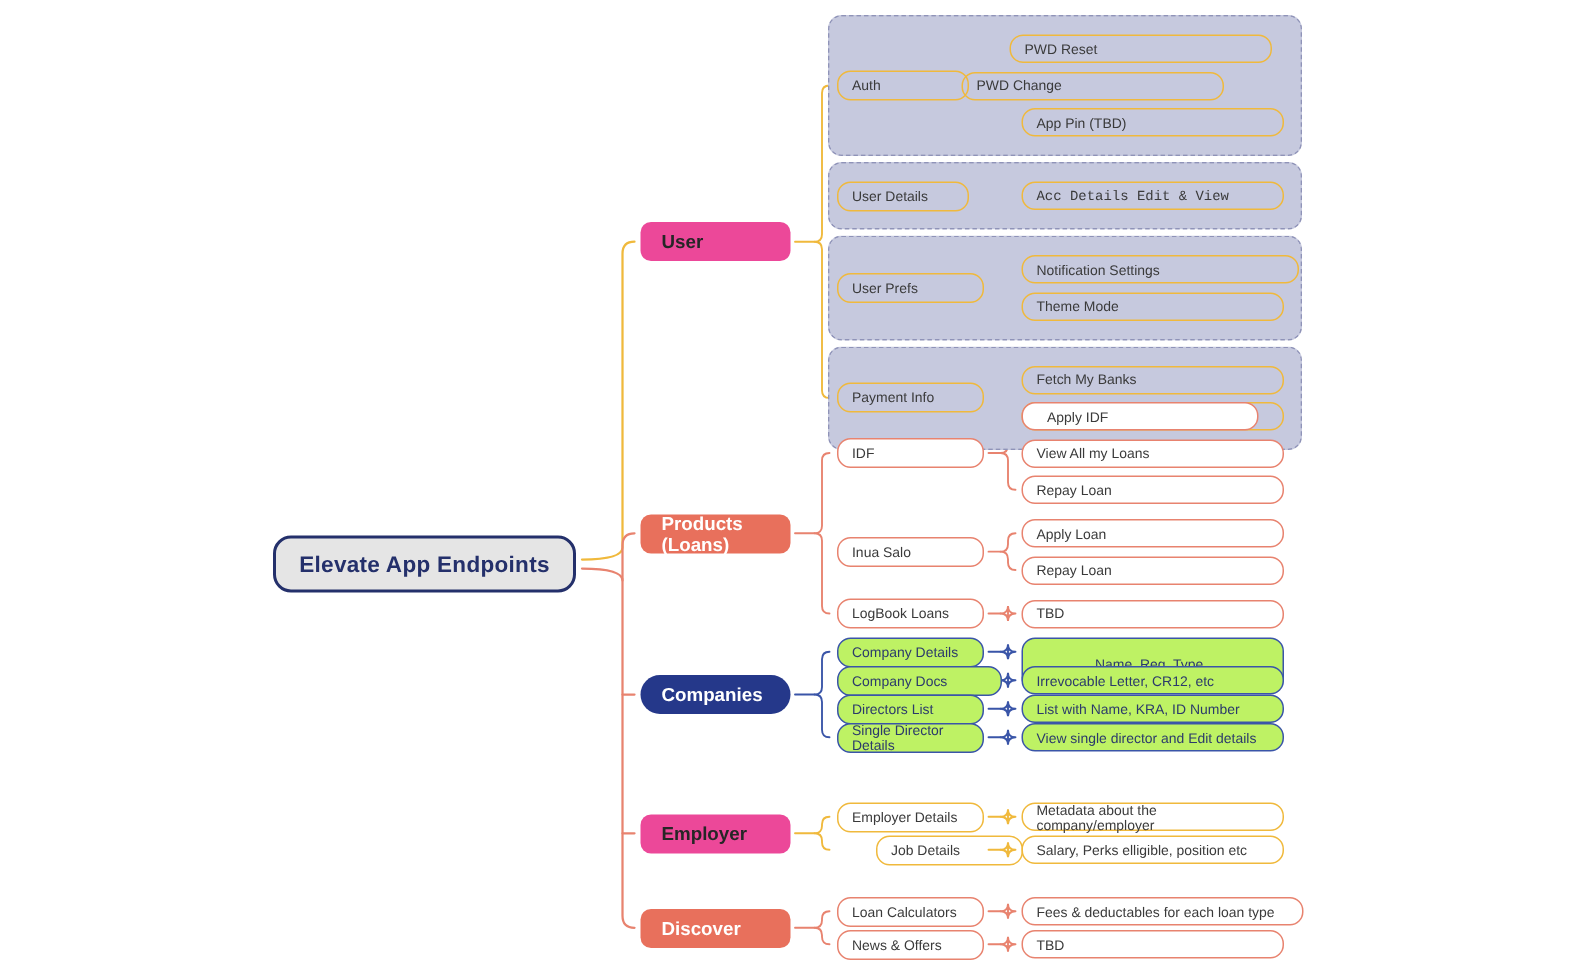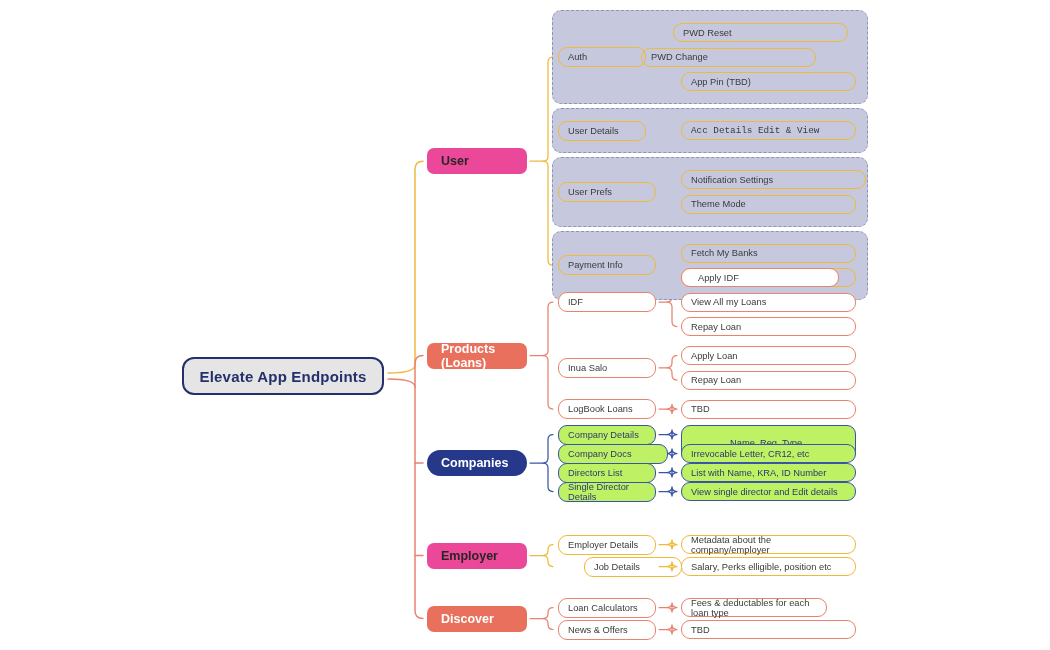--- a/index.html
+++ b/index.html
@@ -120,20 +120,20 @@
       <div class="node box navy" style="left: 681px; top: 463px; width: 175px; height: 19px;">List with Name, KRA, ID Number</div>
       <div class="node box navy" style="left: 558px; top: 462.5px; width: 98px; height: 20px;">Directors List</div>
       <div class="node box navy" style="left: 681px; top: 482px; width: 175px; height: 19px;">View single director and Edit details</div>
       <div class="node box navy" style="left: 558px; top: 481.5px; width: 98px; height: 20px;">Single Director Details</div>
       <div class="node branch navy" style="left: 427px; top: 450px; width: 100px; height: 26px;">Companies</div>
       <div class="node box amber" style="left: 681px; top: 535px; width: 175px; height: 19px;">Metadata about the company/employer</div>
       <div class="node box amber" style="left: 558px; top: 534.5px; width: 98px; height: 20px;">Employer Details</div>
       <div class="node box amber" style="left: 681px; top: 557px; width: 175px; height: 19px;">Salary, Perks elligible, position etc</div>
       <div class="node box amber" style="left: 572px; top: 556.5px; width: 98px; height: 20px; margin-left: 12px;">Job Details</div>
       <div class="node branch amber" style="left: 427px; top: 542.5px; width: 100px; height: 26px;">Employer</div>
-      <div class="node box coral" style="left: 681px; top: 598px; width: 146px; height: 19px;">Fees &amp; deductables for each loan type</div>
+      <div class="node box coral" style="left: 681px; top: 598px; width: 188px; height: 19px;">Fees &amp; deductables for each loan type</div>
       <div class="node box coral" style="left: 558px; top: 597.5px; width: 98px; height: 20px;">Loan Calculators</div>
       <div class="node box coral" style="left: 681px; top: 620px; width: 175px; height: 19px;">TBD</div>
       <div class="node box coral" style="left: 558px; top: 619.5px; width: 98px; height: 20px;">News &amp; Offers</div>
       <div class="node branch coral" style="left: 427px; top: 605.5px; width: 100px; height: 26px;">Discover</div>
       <div class="node root" style="left: 182px; top: 357px; width: 202px; height: 38px;">Elevate App Endpoints</div>
     </div>
 </div>
 
 </body></html>

